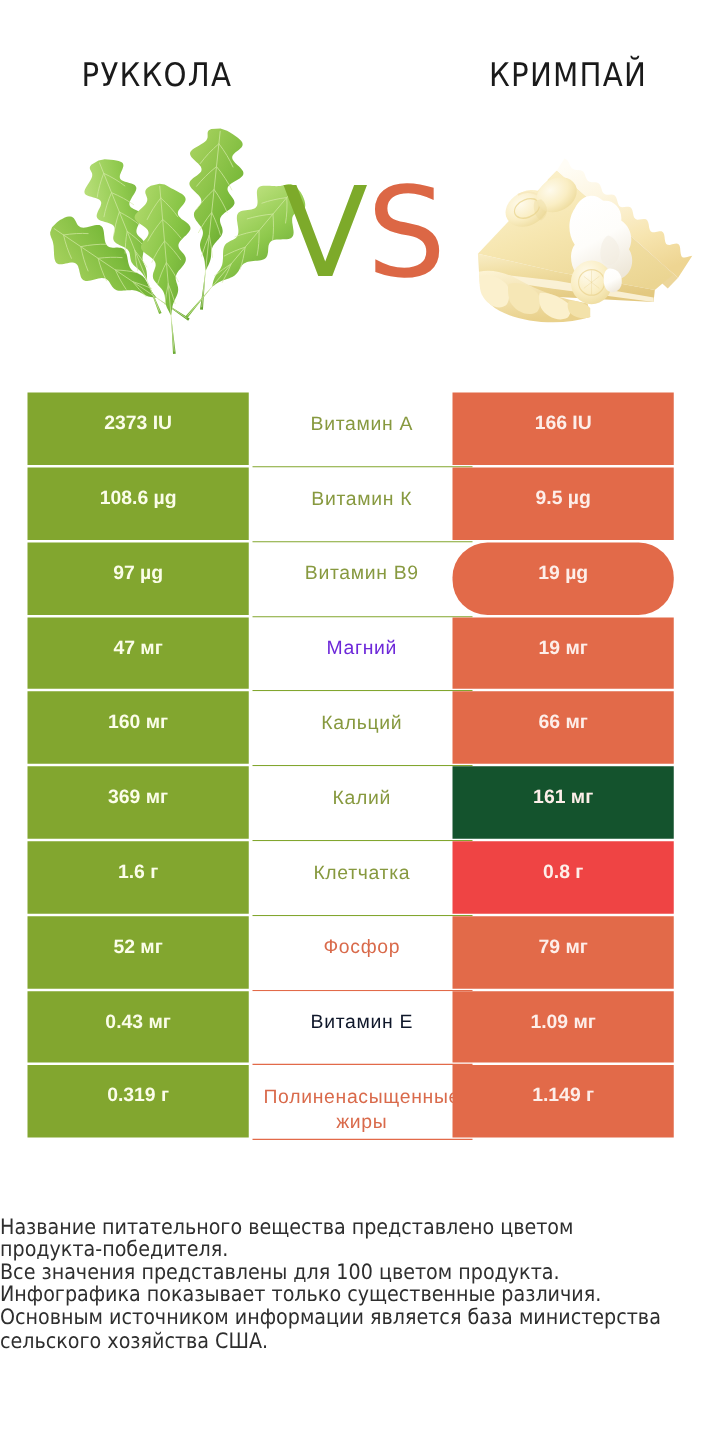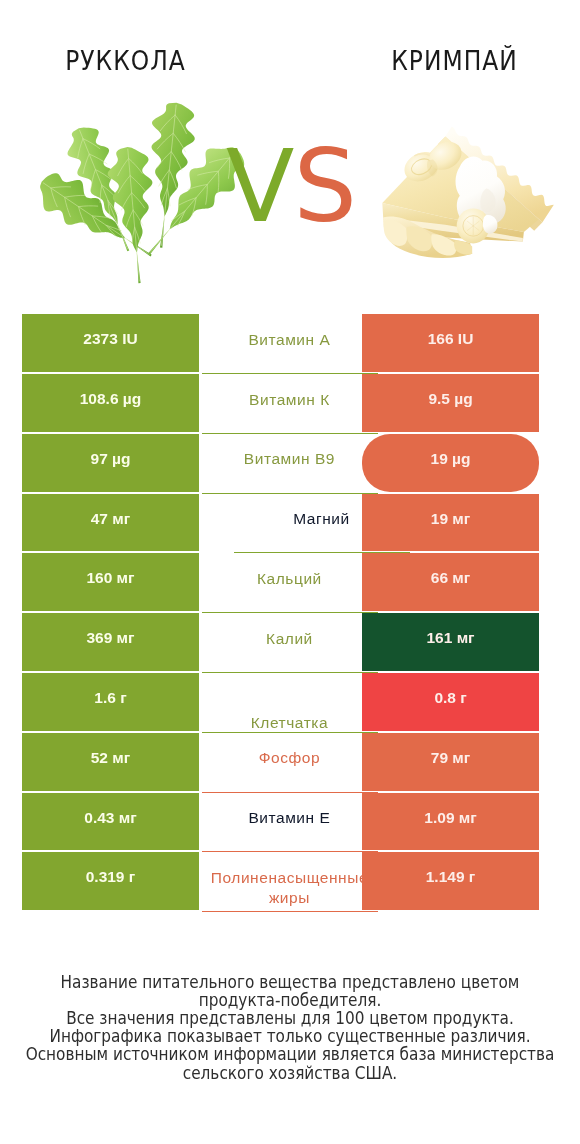--- a/index.html
+++ b/index.html
@@ -25,21 +25,21 @@
   .row{position:relative;height:59.81px;}
   .cell{position:absolute;top:0;box-sizing:border-box;display:flex;align-items:center;justify-content:center;}
   .cell span{display:block;text-align:center;position:relative;top:-4px;}
   .c-mid span{top:0;}
   .c-left{left:0;width:177.8px;height:57.81px;color:#fbfde9;font-size:15.5px;font-weight:bold;}
   .c-mid{left:177.8px;width:180.1px;height:59.81px;font-size:15.5px;font-weight:normal;line-height:20.2px;letter-spacing:.55px;overflow:hidden;align-items:flex-start;padding-top:15.5px;}
   .c-right{left:340px;width:177.9px;height:57.81px;color:#fdeee9;font-size:15.5px;font-weight:bold;}
   .c-mid .line{position:absolute;left:2.7px;right:1.1px;bottom:0;height:1px;}
 
   
-  .footer{position:absolute;left:0;top:972.5px;width:580px;text-align:center;color:#2e2e2e;font-size:17px;line-height:18.2px;font-family:"DejaVu Sans Condensed","DejaVu Sans",sans-serif;}
+  .footer{position:absolute;left:0;top:972.5px;width:580px;color:#2e2e2e;font-size:17px;line-height:18.2px;font-family:"DejaVu Sans Condensed","DejaVu Sans",sans-serif;}
 </style>
 </head>
 <body>
 
 <div class="page">
 
   <div class="titles">
     <div class="title title-left">РУККОЛА</div>
     <div class="title title-right">КРИМПАЙ</div>
   </div>
@@ -215,21 +215,21 @@
           <i class="line" style="background: rgb(130, 166, 47);"></i>
         </div>
         <div class="cell c-right" style="background: rgb(226, 106, 73); border-radius: 28px;">
           <span>19 µg</span>
         </div>
       </div>
       <div class="row">
         <div class="cell c-left" style="background: rgb(130, 166, 47);">
           <span>47 мг</span>
         </div>
-        <div class="cell c-mid" style="color: #0f172a; margin-left: 32px;">
+        <div class="cell c-mid" style="color: #6d28d9;">
           <span>Магний</span>
           <i class="line" style="background: rgb(130, 166, 47);"></i>
         </div>
         <div class="cell c-right" style="background: rgb(226, 106, 73);">
           <span>19 мг</span>
         </div>
       </div>
       <div class="row">
         <div class="cell c-left" style="background: rgb(130, 166, 47);">
           <span>160 мг</span>
@@ -251,21 +251,21 @@
           <i class="line" style="background: rgb(130, 166, 47);"></i>
         </div>
         <div class="cell c-right" style="background: #14532d;">
           <span>161 мг</span>
         </div>
       </div>
       <div class="row">
         <div class="cell c-left" style="background: rgb(130, 166, 47);">
           <span>1.6 г</span>
         </div>
-        <div class="cell c-mid" style="color: rgb(135, 153, 63); align-items: flex-end;">
+        <div class="cell c-mid" style="color: rgb(135, 153, 63);">
           <span>Клетчатка</span>
           <i class="line" style="background: rgb(130, 166, 47);"></i>
         </div>
         <div class="cell c-right" style="background: #ef4444;">
           <span>0.8 г</span>
         </div>
       </div>
       <div class="row">
         <div class="cell c-left" style="background: rgb(130, 166, 47);">
           <span>52 мг</span>

